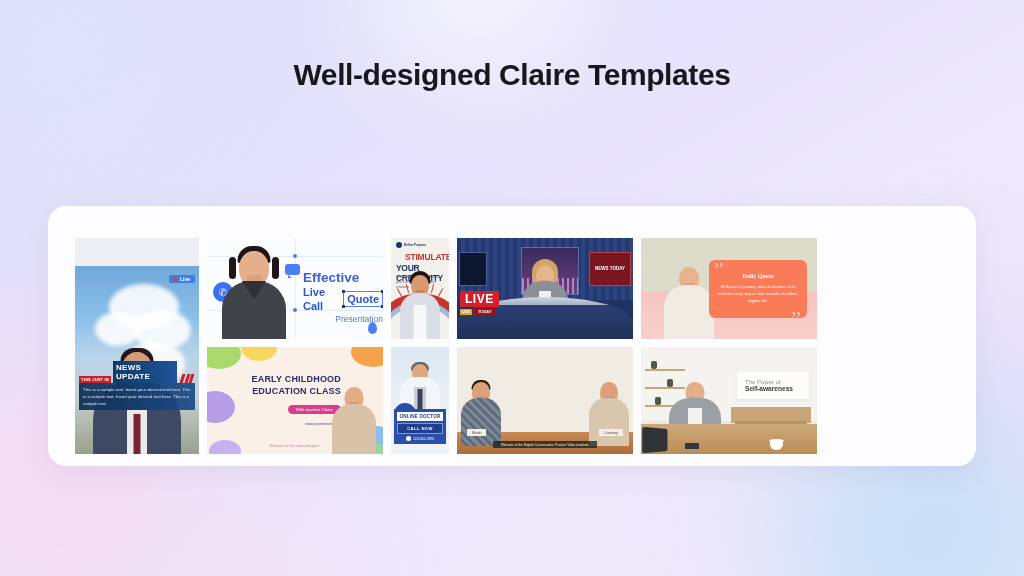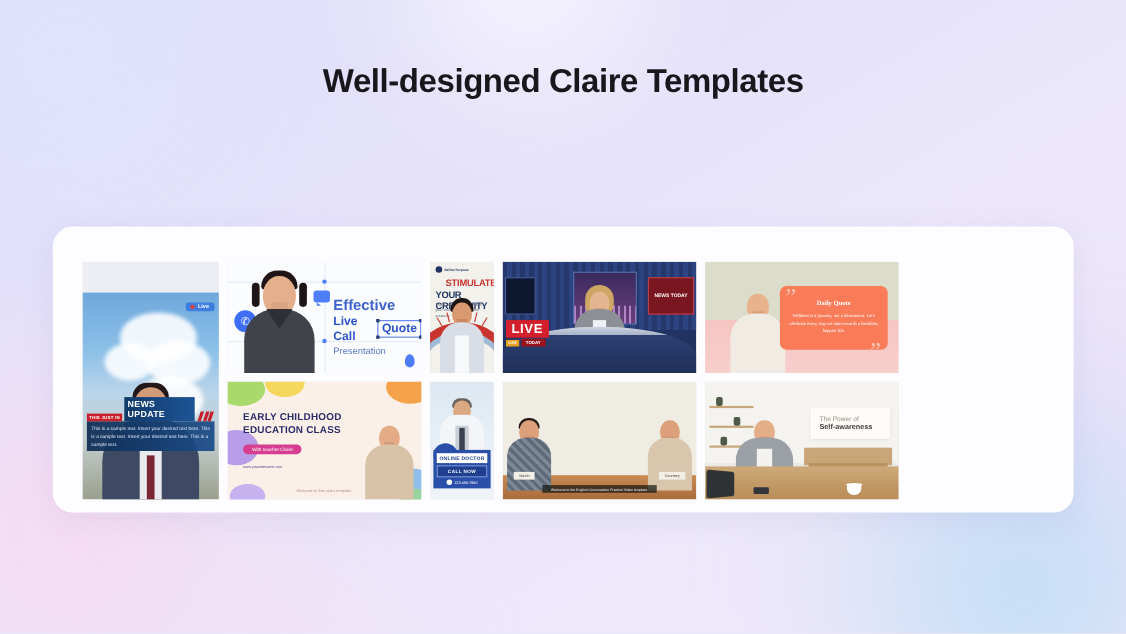--- a/index.html
+++ b/index.html
@@ -125,21 +125,21 @@
               color: #fff; font-size: 10px; }
   .chat-ic { position: absolute; left: 78px; top: 26px; width: 15px; height: 11px;
              background: #4d7ef7; border-radius: 3px; }
   .chat-ic:after { content: ""; position: absolute; left: 3px; bottom: -3px;
                    border-left: 4px solid #4d7ef7; border-top: 3px solid transparent;
                    border-bottom: 0; }
   .sales-txt { position: absolute; left: 96px; top: 32px; }
   .sales-txt .l1 { font-size: 13.5px; font-weight: bold; color: #3c62cf; line-height: 15px; }
   .sales-txt .l2 { font-size: 11px; font-weight: bold; color: #2d55c8; line-height: 14px;
                    display: flex; align-items: center; gap: 2px; }
-  .sales-txt .l3 { font-size: 8.5px; color: #5a78c8; line-height: 12px; }
+  .sales-txt .l3 { font-size: 8.5px; color: #5a78c8; line-height: 12px; text-align: right; }
   .selbox { position: relative; display: inline-block; padding: 0 3px;
             border: 1px solid #5b7cf0; }
   .selbox i { position: absolute; width: 3px; height: 3px; background: #243b6e; }
   .selbox i.a { left: -2px; top: -2px; }  .selbox i.b { right: -2px; top: -2px; }
   .selbox i.c { left: -2px; bottom: -2px; } .selbox i.d { right: -2px; bottom: -2px; }
   .anchor-dot { position: absolute; width: 4px; height: 4px; background: #4d7ef7;
                 border-radius: 50%; }
   .pin-ic { position: absolute; right: 6px; bottom: 5px; width: 9px; height: 12px;
             background: #4d7ef7; border-radius: 50% 50% 50% 50%/60% 60% 40% 40%; }
 
@@ -261,21 +261,21 @@
   .r-photo .phr { position: absolute; bottom: 34px; left: 50%; transform: translateX(-50%);
                   width: 28px; height: 40px; background: #2e1f1a;
                   border-radius: 14px 14px 10px 10px; z-index: -1; }
   .r-scroll { position: absolute; right: 3px; top: 74px; width: 26px; height: 22px;
               background: #f0e0c4; border-radius: 3px; transform: rotate(-8deg);
               box-shadow: inset 0 0 0 1px #e0caa4; }
 
   
   .c-early .inner { background: #fbf0e8; }
   .e-blob { position: absolute; border-radius: 50%; }
-  .e-txt { position: absolute; left: 14px; top: 26px; width: 108px; text-align: left; }
+  .e-txt { position: absolute; left: 26px; top: 26px; width: 108px; text-align: right; }
   .e-txt .l1 { font-size: 9px; font-weight: bold; color: #2a2c6b; line-height: 12px;
                letter-spacing: .2px; }
   .e-badge { margin: 6px auto 0; background: #d63f8f; color: #fff; font-size: 4.4px;
              padding: 2px 8px; border-radius: 8px; display: inline-block; }
   .e-url { margin-top: 7px; font-size: 3.4px; color: #4a4c8e; }
   .e-sub { position: absolute; left: 0; right: 0; bottom: 6px; text-align: center;
            font-size: 3.6px; color: #b58a9c; }
   .e-lady { position: absolute; right: 6px; bottom: 0; width: 46px; height: 82px; }
   .e-lady .b { position: absolute; bottom: 0; left: 50%; transform: translateX(-50%);
                width: 44px; height: 50px; background: #d8c3a9; border-radius: 19px 19px 0 0; }

